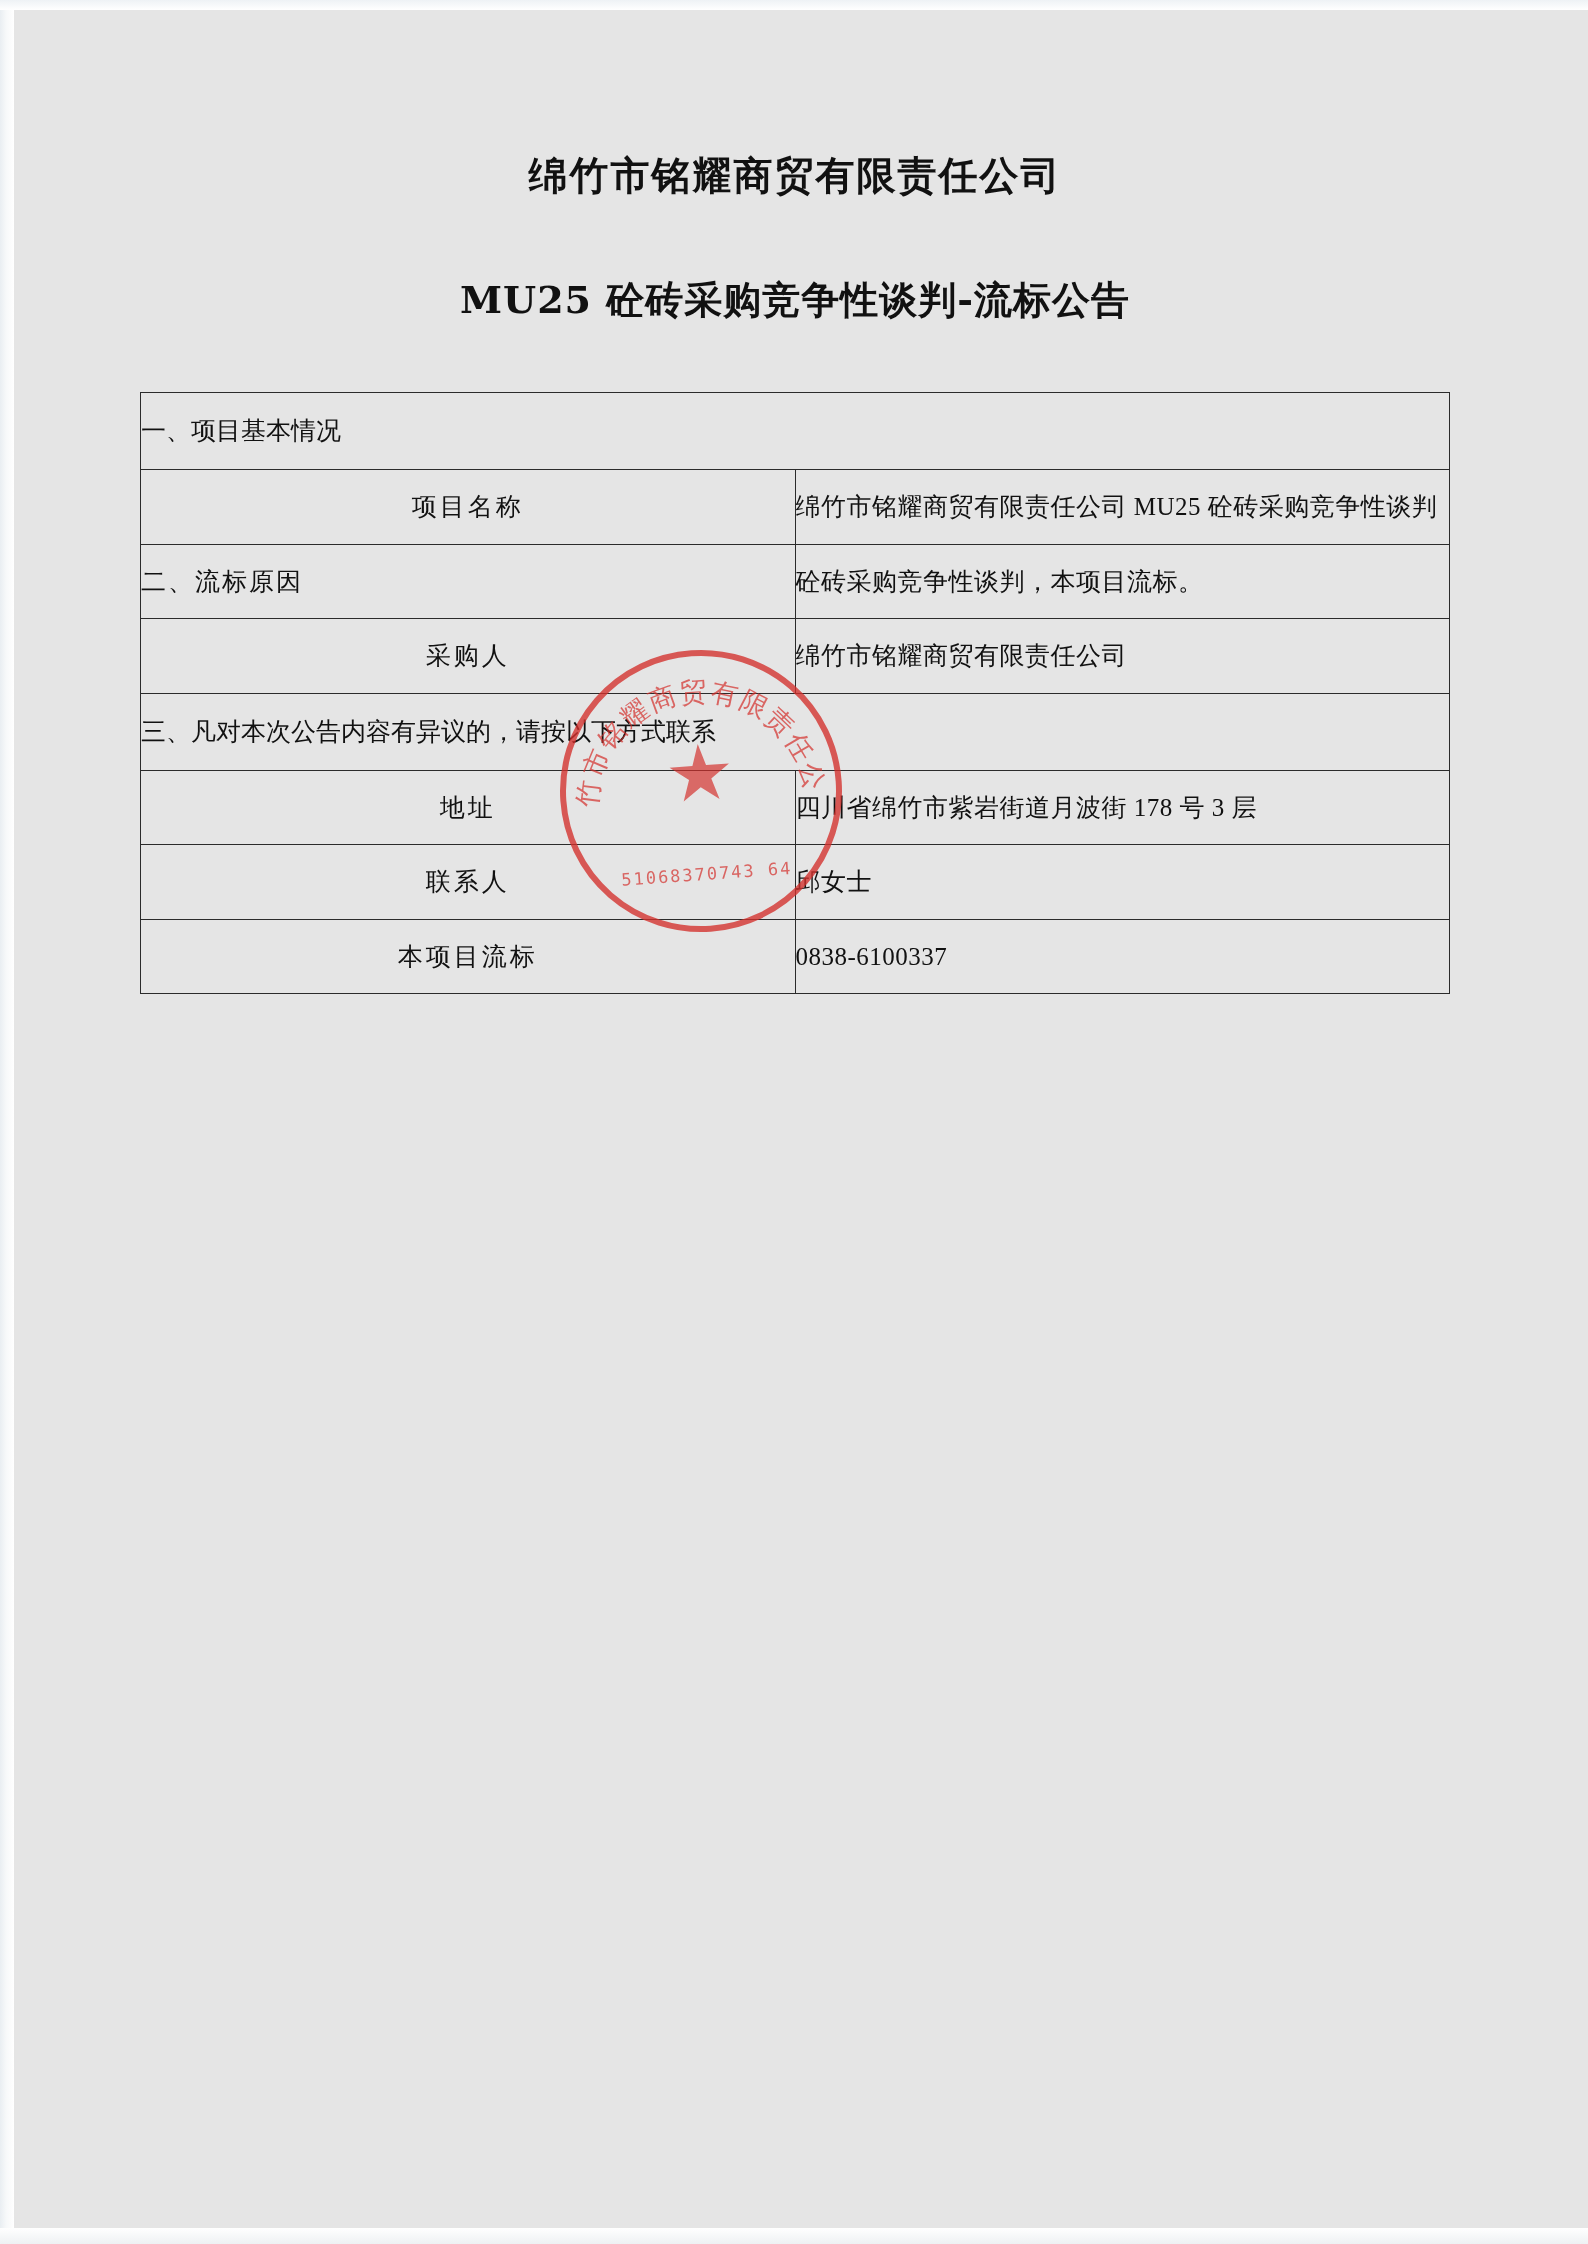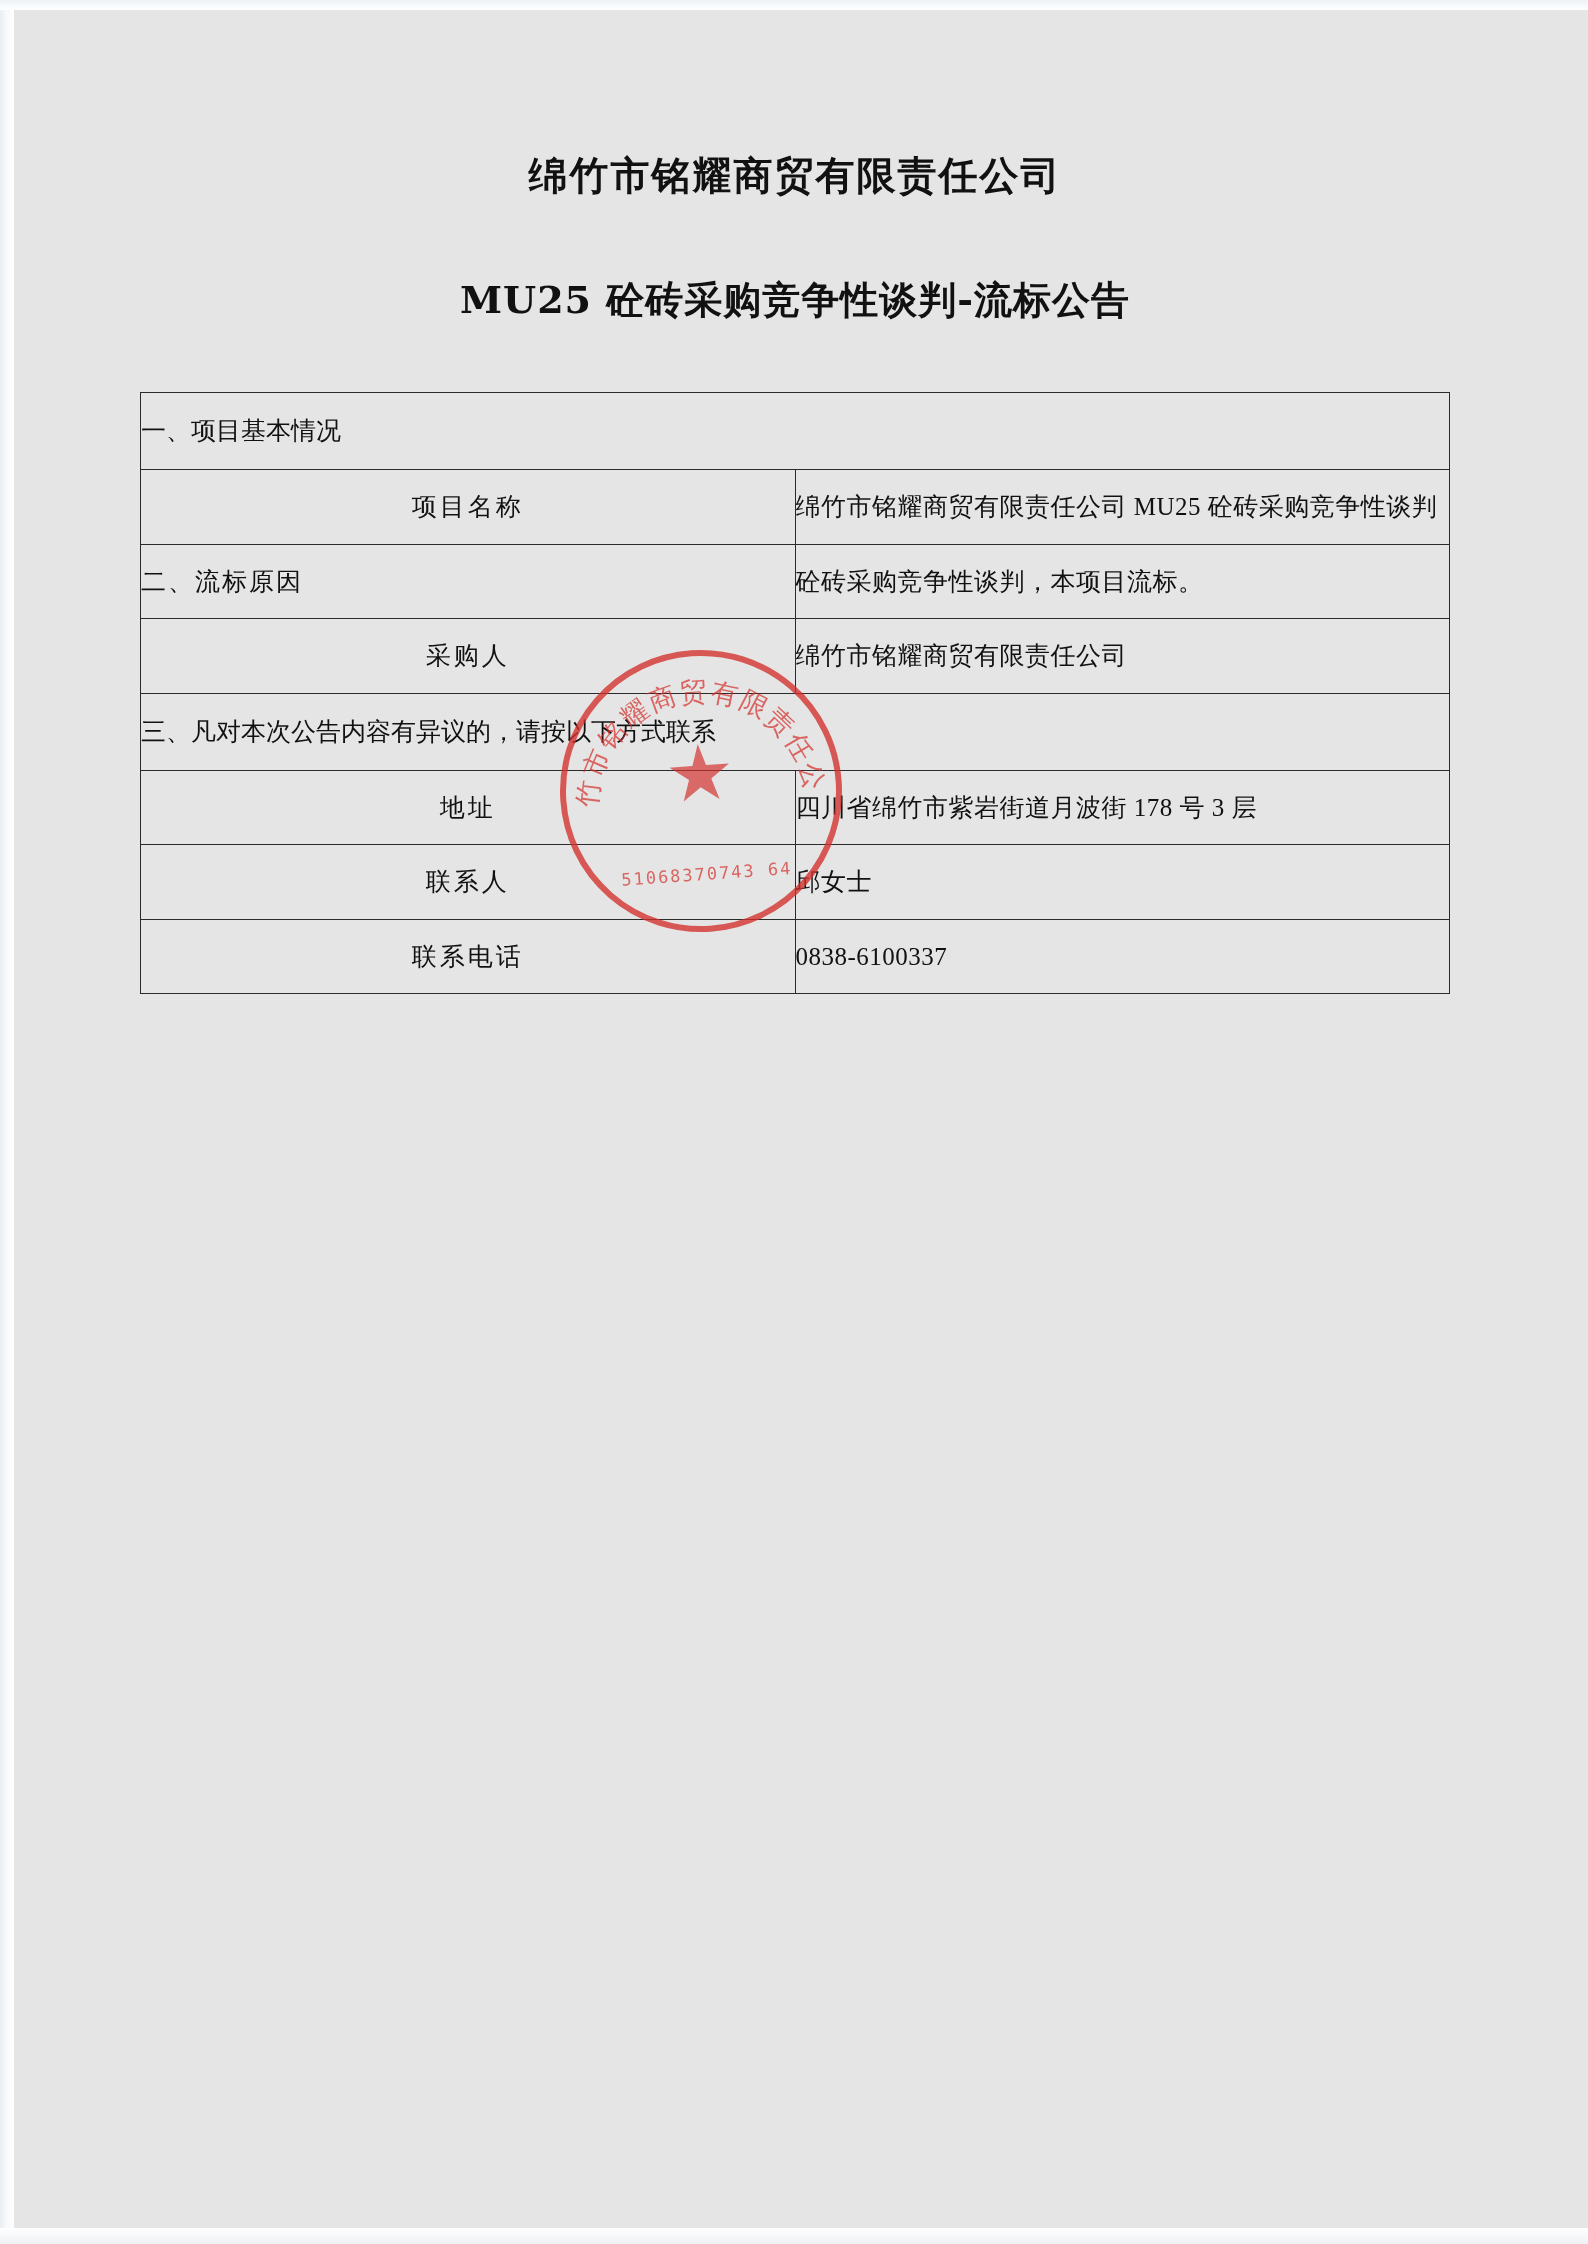--- a/index.html
+++ b/index.html
@@ -194,21 +194,21 @@
         </tr>
         <tr>
           <td class="label-cell">地址</td>
           <td class="value-cell">四川省绵竹市紫岩街道月波街 178 号 3 层</td>
         </tr>
         <tr>
           <td class="label-cell">联系人</td>
           <td class="value-cell">邱女士</td>
         </tr>
         <tr>
-          <td class="label-cell">联系电话</td>
+          <td class="label-cell">本项目流标</td>
           <td class="value-cell">0838-6100337</td>
         </tr>
       </tbody>
     </table>
   </div>
 
   <div class="seal">
     <div class="seal-inner"></div>
     <svg class="seal-arc" viewBox="0 0 270 270">
       <defs>

